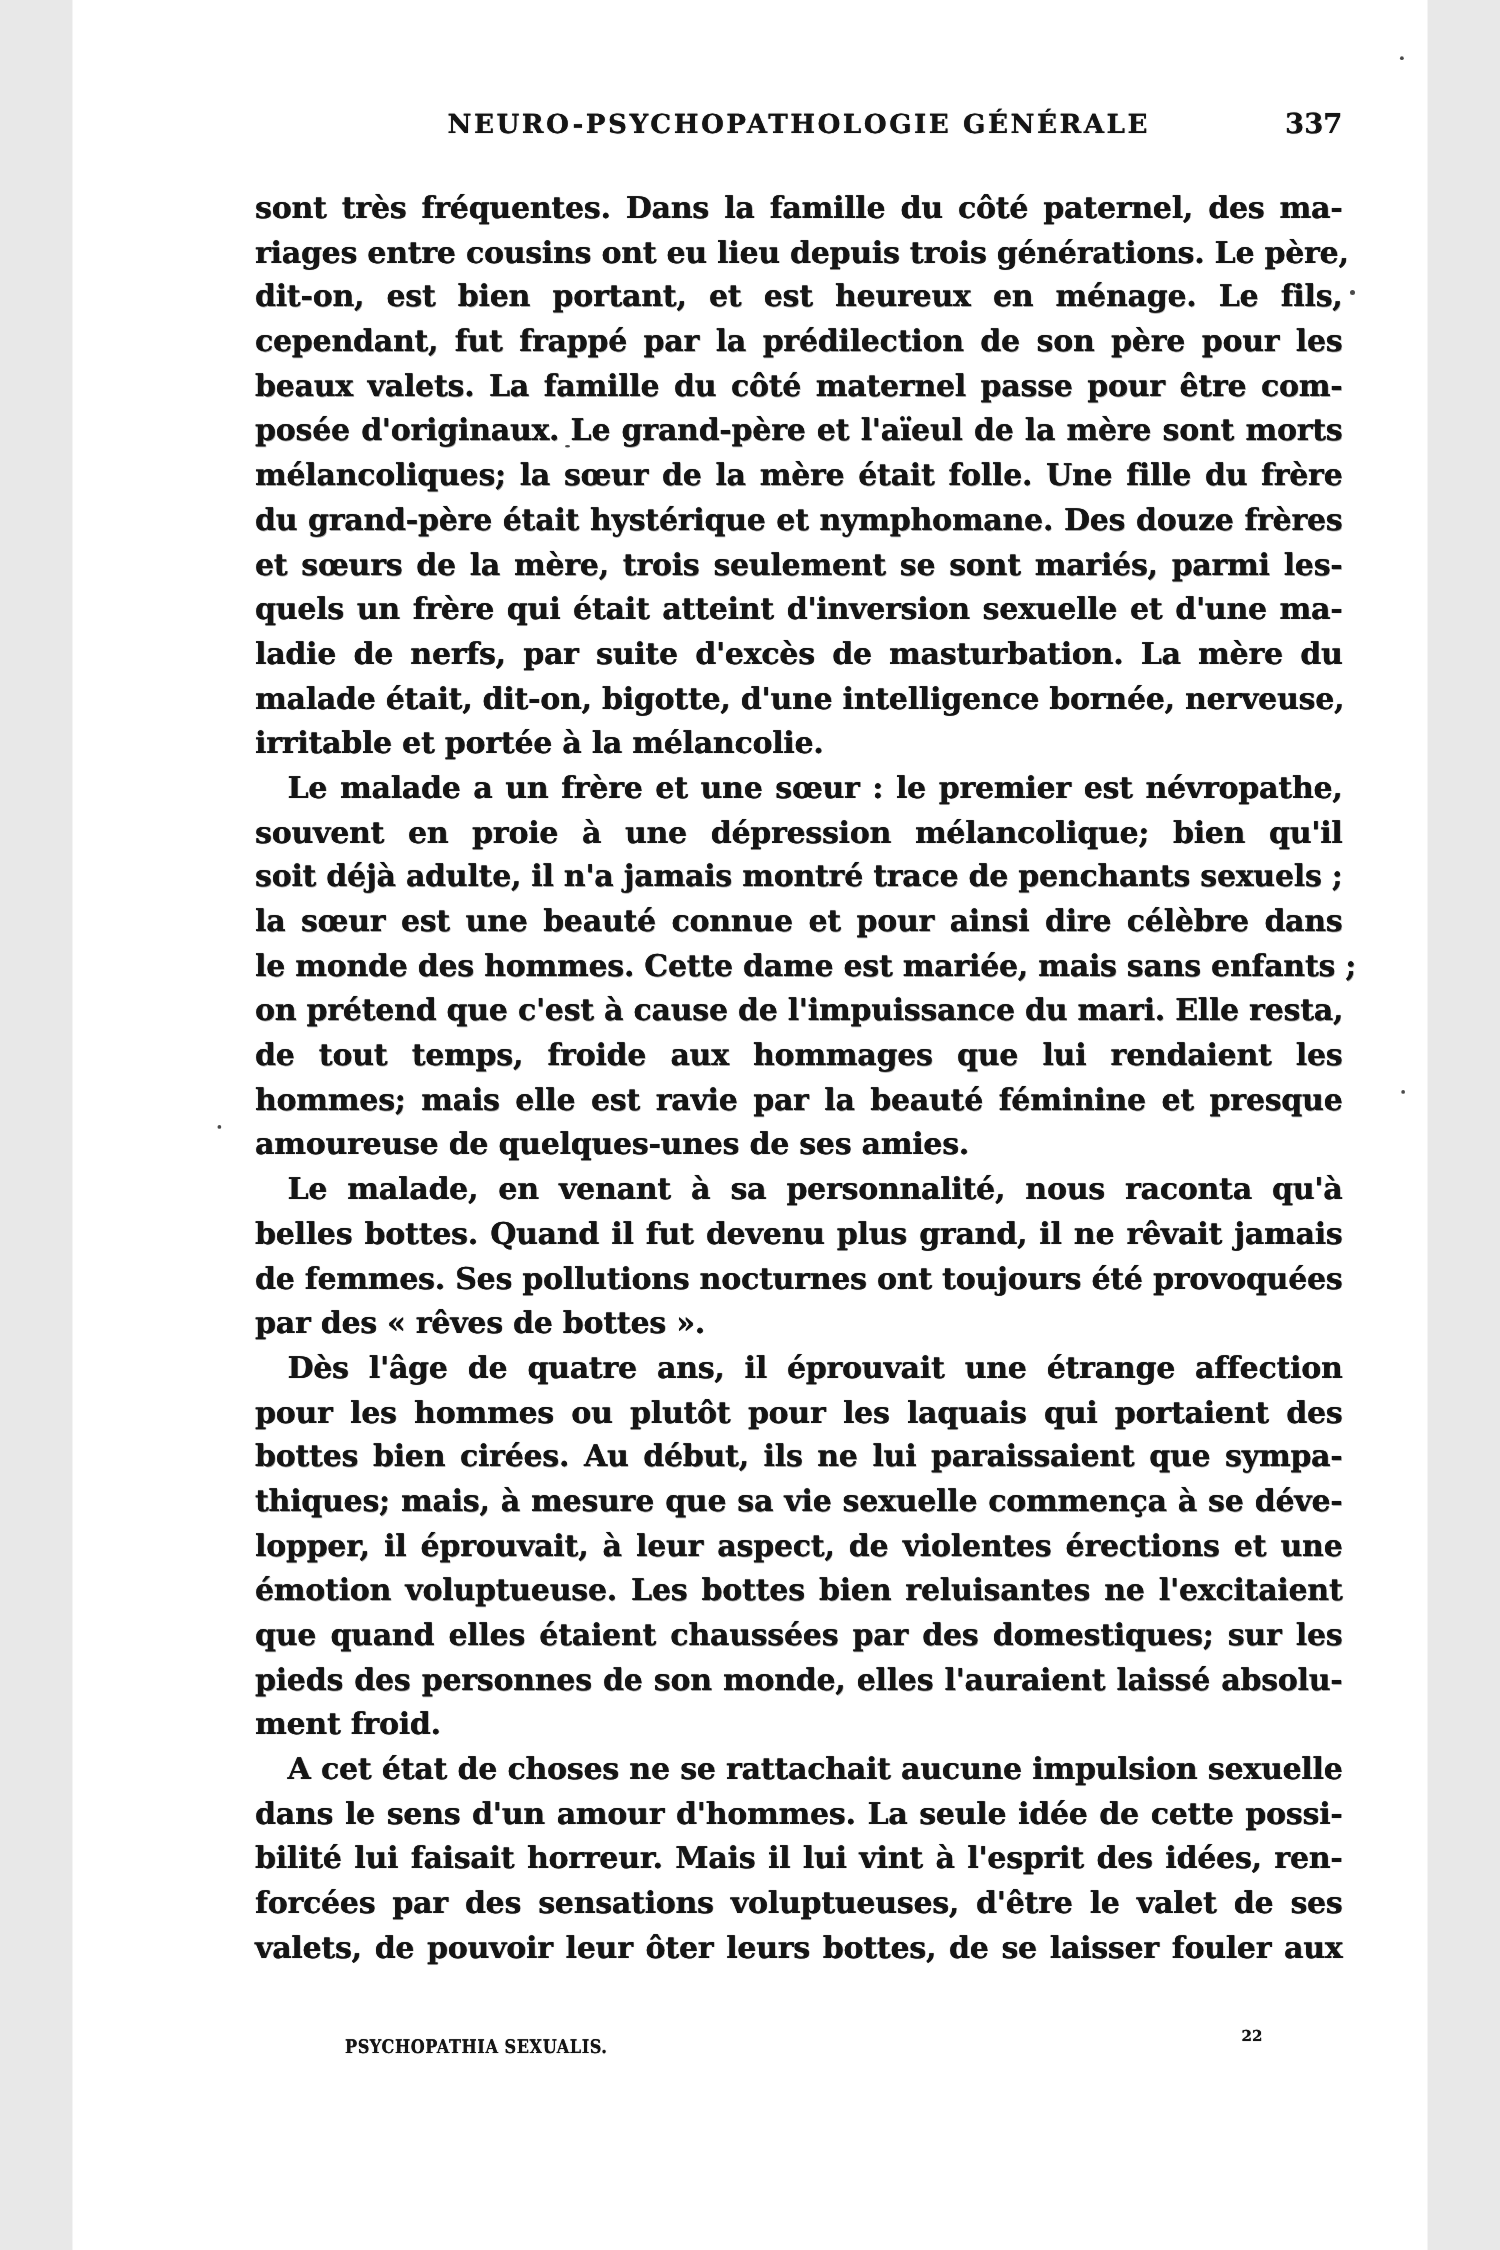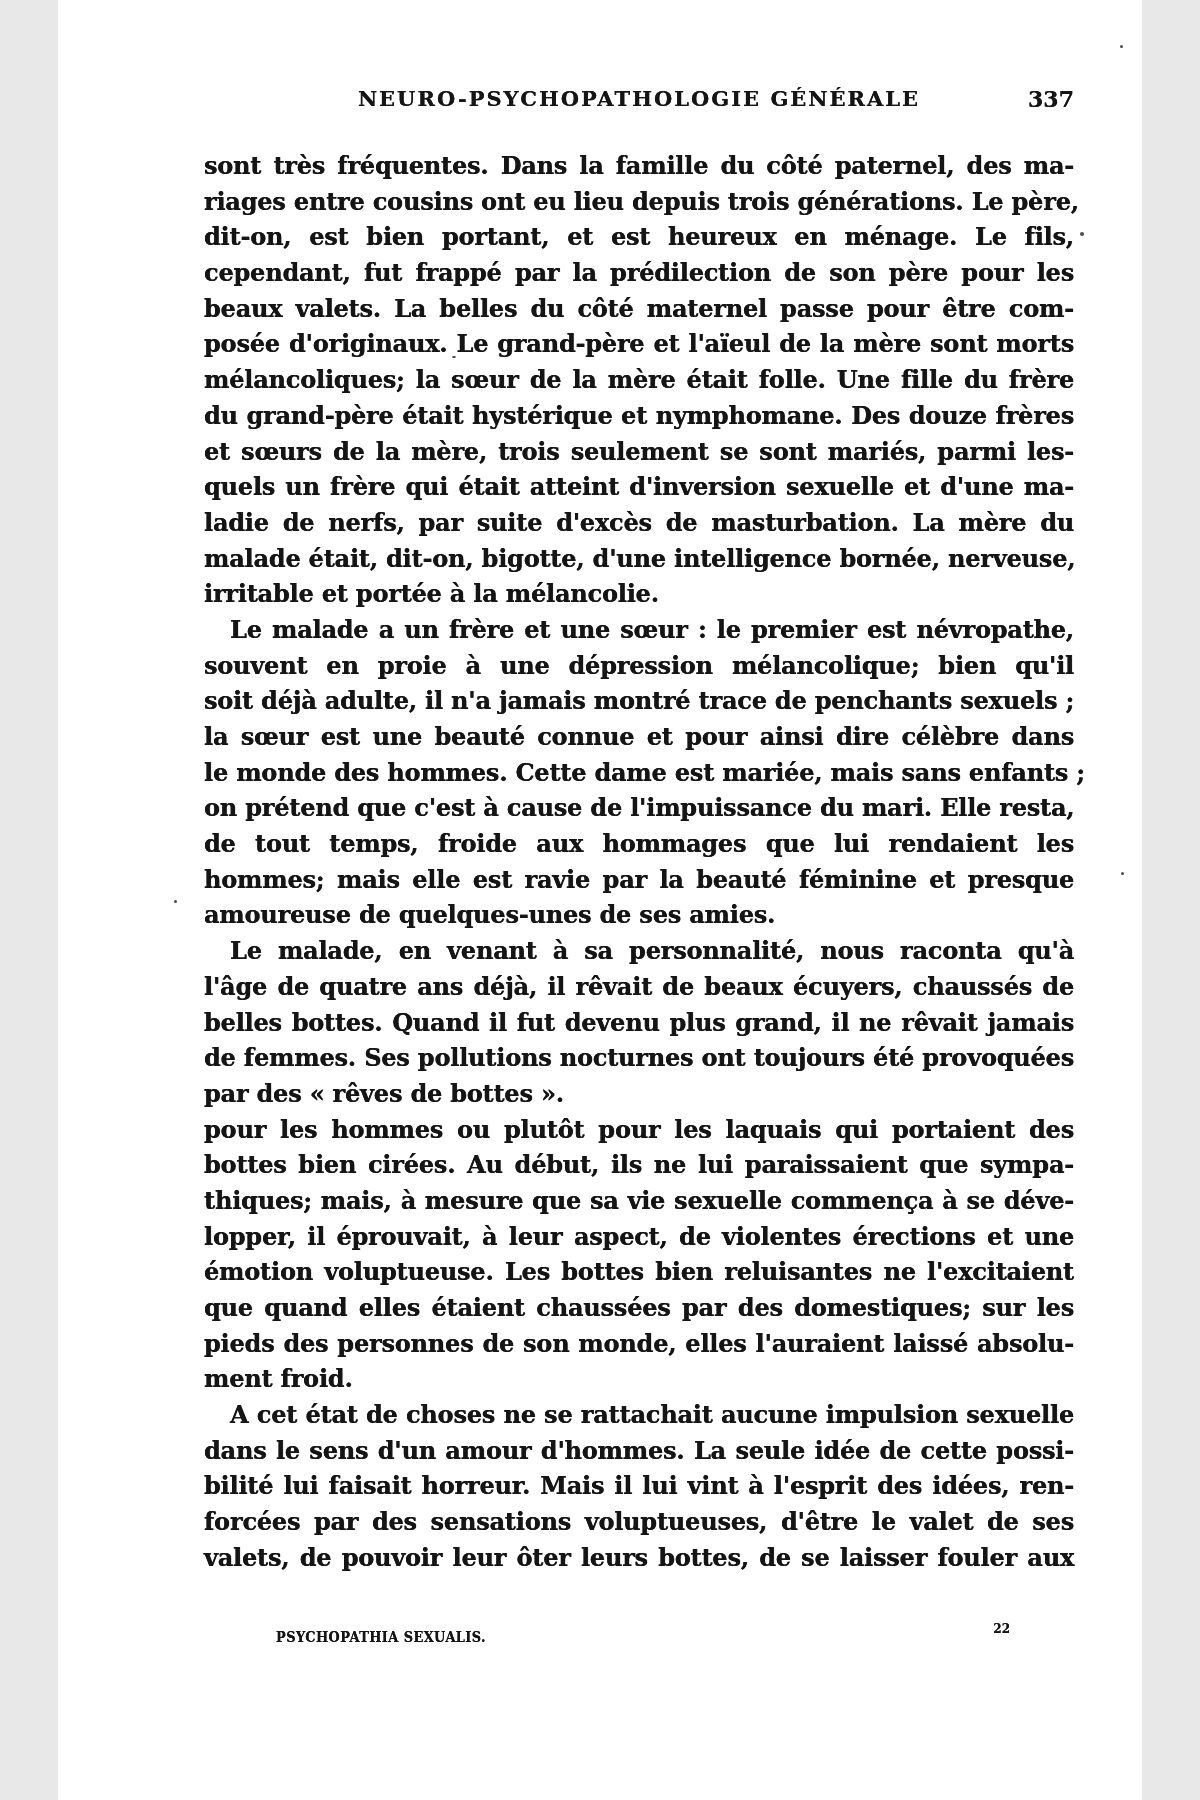--- a/index.html
+++ b/index.html
@@ -117,43 +117,43 @@
   <div class="header">
     <div class="header-title">NEURO-PSYCHOPATHOLOGIE GÉNÉRALE</div>
     <div class="header-page-number">337</div>
   </div>
 
   <div class="text-block" id="text-block">
       <div class="line">sont très fréquentes. Dans la famille du côté paternel, des ma-</div>
       <div class="line">riages entre cousins ont eu lieu depuis trois générations. Le père,</div>
       <div class="line">dit-on, est bien portant, et est heureux en ménage. Le fils,</div>
       <div class="line">cependant, fut frappé par la prédilection de son père pour les</div>
-      <div class="line">beaux valets. La belles du côté maternel passe pour être com-</div>
+      <div class="line">beaux valets. La famille du côté maternel passe pour être com-</div>
       <div class="line">posée d'originaux. Le grand-père et l'aïeul de la mère sont morts</div>
       <div class="line">mélancoliques; la sœur de la mère était folle. Une fille du frère</div>
       <div class="line">du grand-père était hystérique et nymphomane. Des douze frères</div>
       <div class="line">et sœurs de la mère, trois seulement se sont mariés, parmi les-</div>
       <div class="line">quels un frère qui était atteint d'inversion sexuelle et d'une ma-</div>
       <div class="line">ladie de nerfs, par suite d'excès de masturbation. La mère du</div>
       <div class="line">malade était, dit-on, bigotte, d'une intelligence bornée, nerveuse,</div>
       <div class="line para-end">irritable et portée à la mélancolie.</div>
       <div class="line indent">Le malade a un frère et une sœur : le premier est névropathe,</div>
       <div class="line">souvent en proie à une dépression mélancolique; bien qu'il</div>
       <div class="line">soit déjà adulte, il n'a jamais montré trace de penchants sexuels ;</div>
       <div class="line">la sœur est une beauté connue et pour ainsi dire célèbre dans</div>
       <div class="line">le monde des hommes. Cette dame est mariée, mais sans enfants ;</div>
       <div class="line">on prétend que c'est à cause de l'impuissance du mari. Elle resta,</div>
       <div class="line">de tout temps, froide aux hommages que lui rendaient les</div>
       <div class="line">hommes; mais elle est ravie par la beauté féminine et presque</div>
       <div class="line para-end">amoureuse de quelques-unes de ses amies.</div>
       <div class="line indent">Le malade, en venant à sa personnalité, nous raconta qu'à</div>
-      <div class="line">l'âge de quatre ans déjà, il rêvait de beaux écuyers, chaussés de</div>
       <div class="line">belles bottes. Quand il fut devenu plus grand, il ne rêvait jamais</div>
       <div class="line">de femmes. Ses pollutions nocturnes ont toujours été provoquées</div>
       <div class="line para-end">par des « rêves de bottes ».</div>
+      <div class="line indent">Dès l'âge de quatre ans, il éprouvait une étrange affection</div>
       <div class="line">pour les hommes ou plutôt pour les laquais qui portaient des</div>
       <div class="line">bottes bien cirées. Au début, ils ne lui paraissaient que sympa-</div>
       <div class="line">thiques; mais, à mesure que sa vie sexuelle commença à se déve-</div>
       <div class="line">lopper, il éprouvait, à leur aspect, de violentes érections et une</div>
       <div class="line">émotion voluptueuse. Les bottes bien reluisantes ne l'excitaient</div>
       <div class="line">que quand elles étaient chaussées par des domestiques; sur les</div>
       <div class="line">pieds des personnes de son monde, elles l'auraient laissé absolu-</div>
       <div class="line para-end">ment froid.</div>
       <div class="line indent">A cet état de choses ne se rattachait aucune impulsion sexuelle</div>
       <div class="line">dans le sens d'un amour d'hommes. La seule idée de cette possi-</div>

